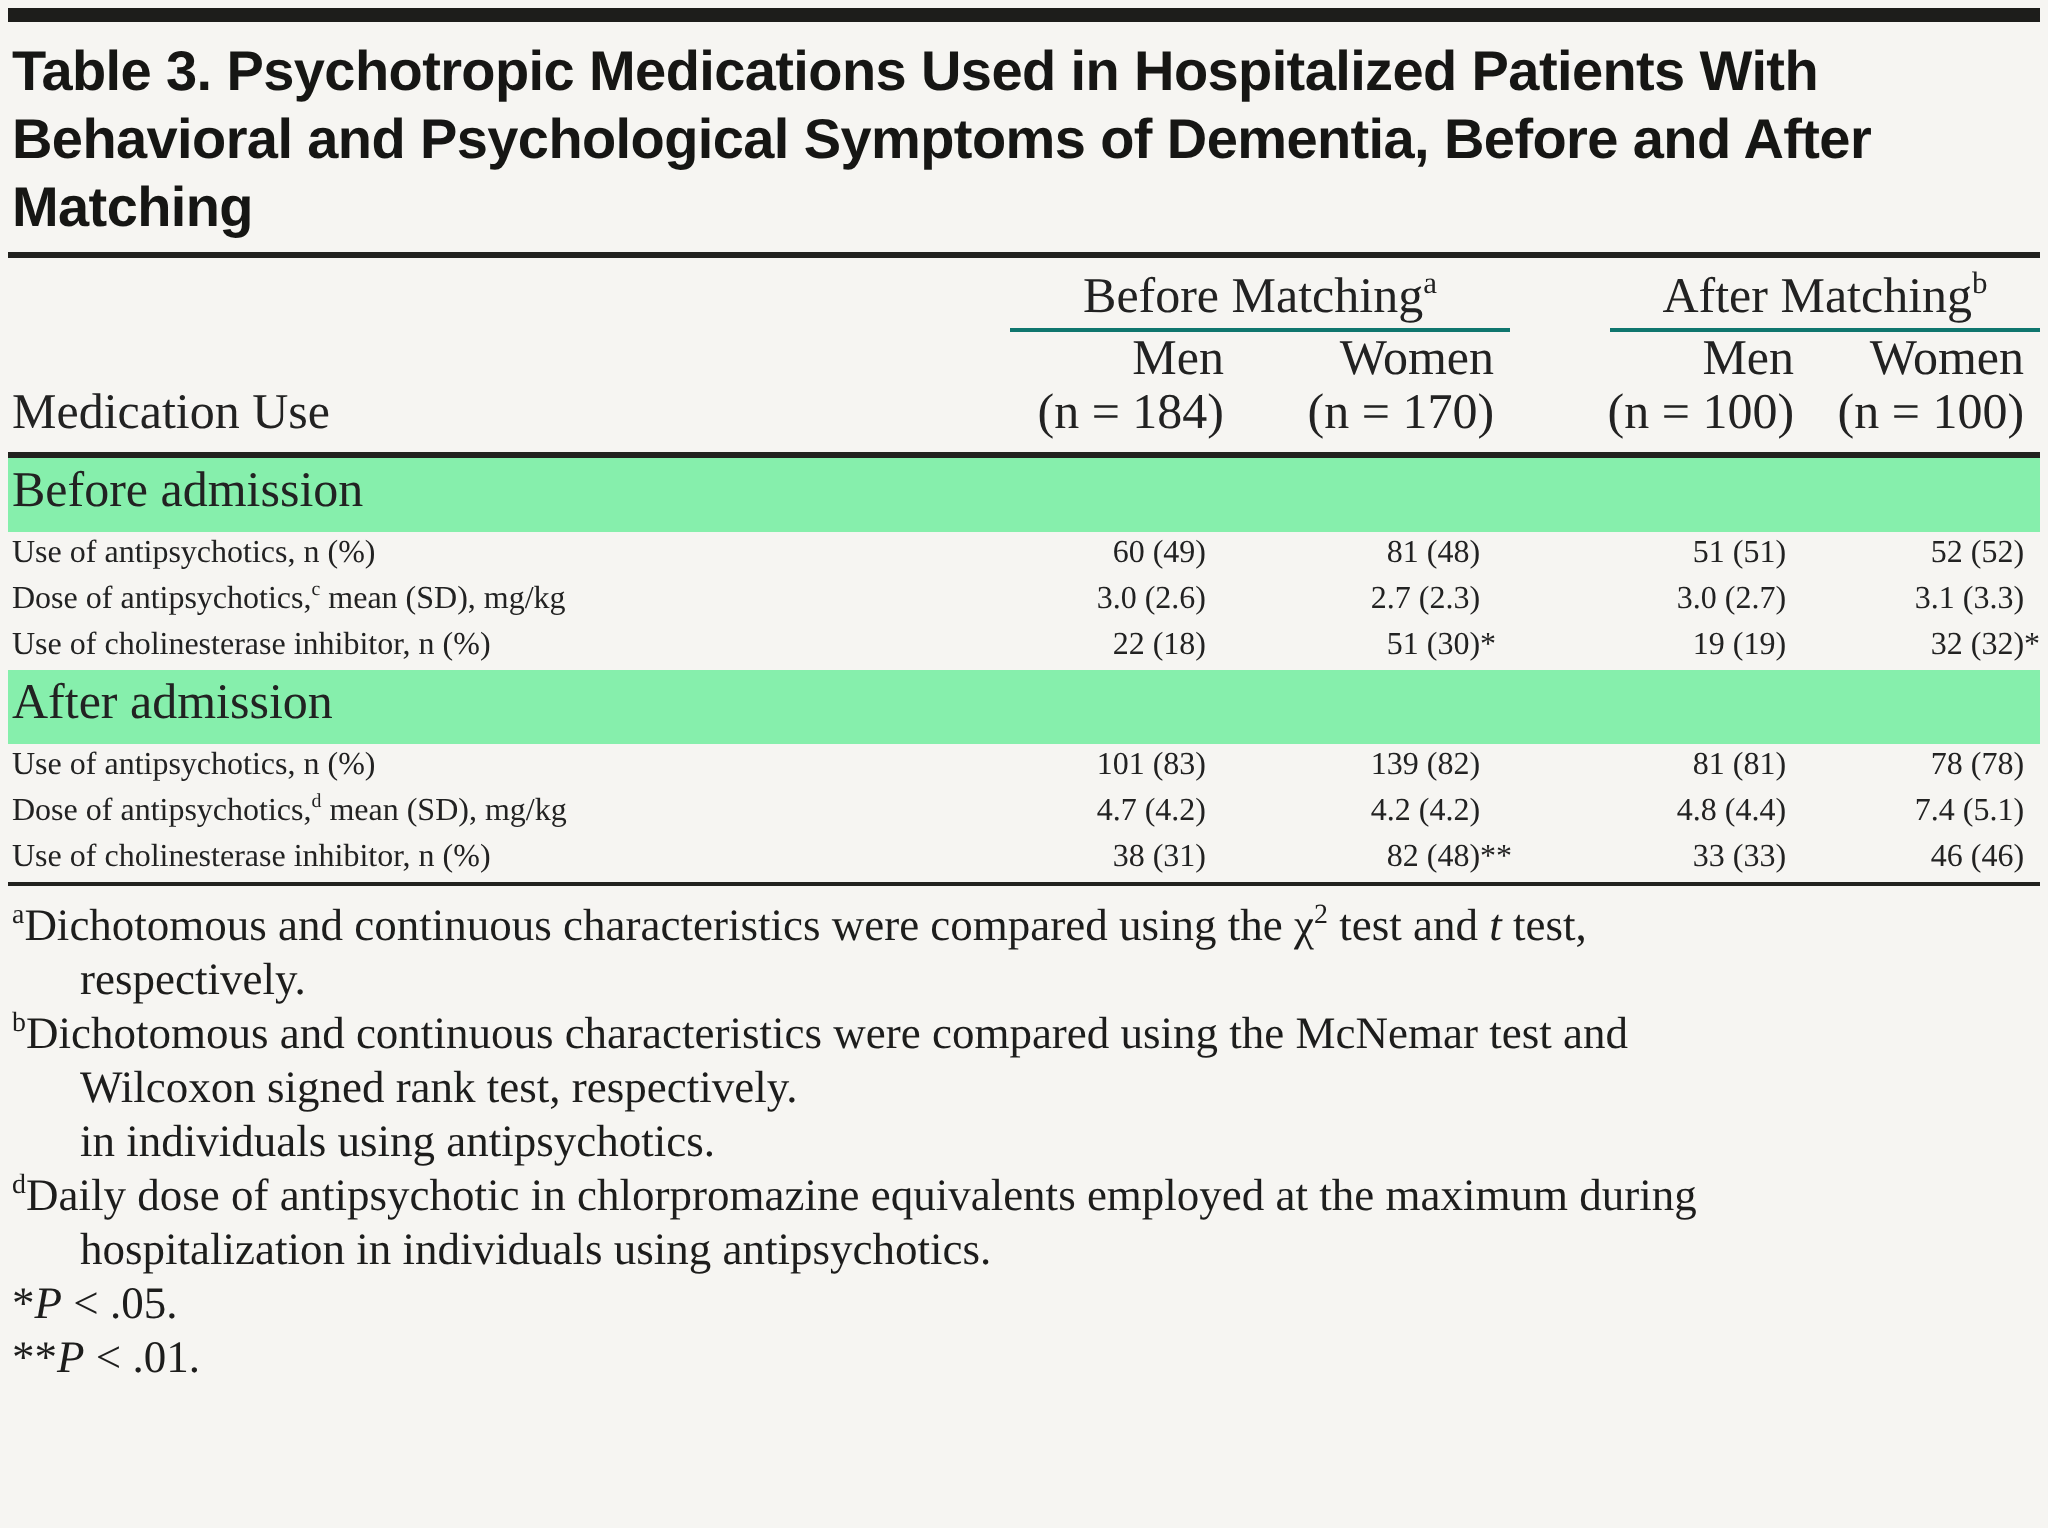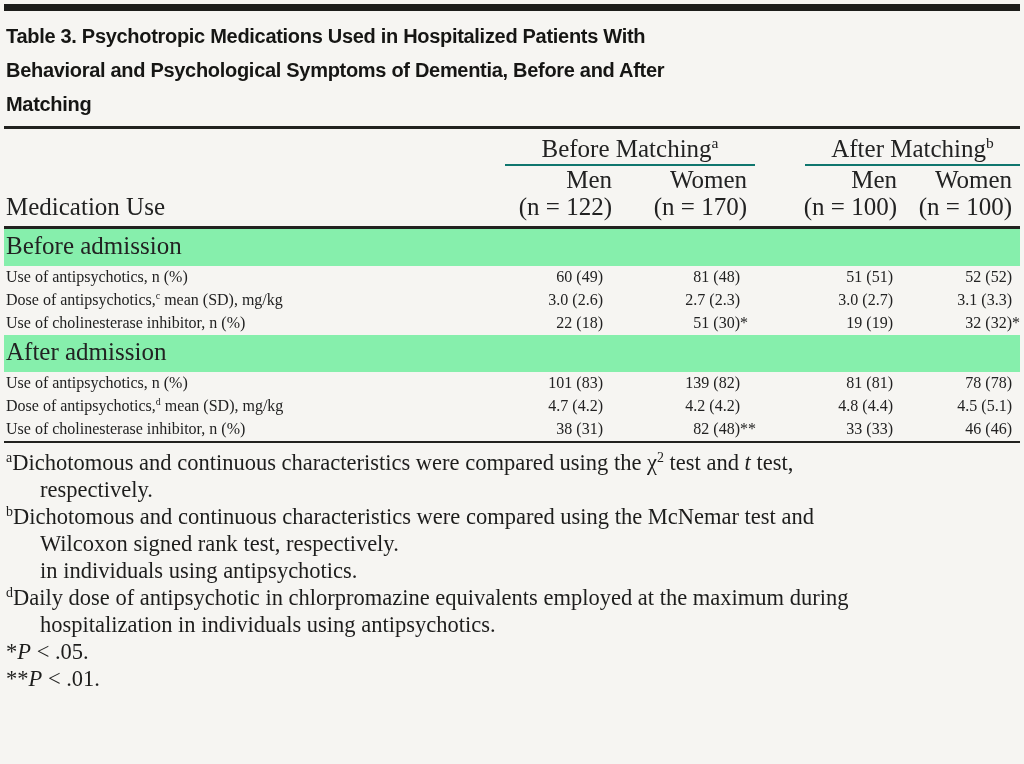--- a/index.html
+++ b/index.html
@@ -8,21 +8,21 @@
     background:#f6f5f2;
     color:#1b1b1a;
     font-family:"Liberation Serif", serif;
     overflow:hidden;
   }
   .page{padding:0 4px;}
   .toprule{height:7px;background:#1d1d1b;margin-top:4px;}
   .title{
     font-family:"Liberation Sans", sans-serif;
     font-weight:bold;
-    font-size:20px;line-height:34px;
+    font-size:28px;line-height:34px;
     color:#161614;
     padding:8px 2px 5px 2px;
     letter-spacing:-0.3px;
   }
   .titlerule{height:3px;background:#22221f;}
   table{
     border-collapse:collapse;
     table-layout:fixed;
     width:1016px;
     font-size:24px;
@@ -99,21 +99,21 @@
         <div class="spanbox before"><span>Before Matching</span><sup>a</sup></div>
       </td>
       <td colspan="2">
         <div class="spanbox after"><span>After Matching</span><sup>b</sup></div>
       </td>
     </tr>
 
     <tr class="hdr-row">
       <td class="rowhead">Medication Use</td>
       <td class="hdrcell">
-        <div class="hdrbox"><div>Men</div><div>(n = 122)</div></div>
+        <div class="hdrbox"><div>Men</div><div>(n = 184)</div></div>
       </td>
       <td class="hdrcell">
         <div class="hdrbox"><div>Women</div><div>(n = 170)</div></div>
       </td>
       <td class="hdrcell">
         <div class="hdrbox"><div>Men</div><div>(n = 100)</div></div>
       </td>
       <td class="hdrcell">
         <div class="hdrbox"><div>Women</div><div>(n = 100)</div></div>
       </td>
@@ -154,21 +154,21 @@
       <td class="val c2"><span>101 (83)</span><span class="hang"></span></td>
       <td class="val c3"><span>139 (82)</span><span class="hang"></span></td>
       <td class="val c4"><span>81 (81)</span><span class="hang"></span></td>
       <td class="val c5"><span>78 (78)</span><span class="hang"></span></td>
     </tr>
     <tr class="datarow">
       <td class="rowlabel"><span>Dose of antipsychotics,</span><sup>d</sup><span> mean (SD), mg/kg</span></td>
       <td class="val c2"><span>4.7 (4.2)</span><span class="hang"></span></td>
       <td class="val c3"><span>4.2 (4.2)</span><span class="hang"></span></td>
       <td class="val c4"><span>4.8 (4.4)</span><span class="hang"></span></td>
-      <td class="val c5"><span>4.5 (5.1)</span><span class="hang"></span></td>
+      <td class="val c5"><span>7.4 (5.1)</span><span class="hang"></span></td>
     </tr>
     <tr class="datarow lastrow">
       <td class="rowlabel"><span>Use of cholinesterase inhibitor, n (%)</span><sup></sup><span></span></td>
       <td class="val c2"><span>38 (31)</span><span class="hang"></span></td>
       <td class="val c3"><span>82 (48)</span><span class="hang">**</span></td>
       <td class="val c4"><span>33 (33)</span><span class="hang"></span></td>
       <td class="val c5"><span>46 (46)</span><span class="hang"></span></td>
     </tr>
   </tbody>
     </table>

